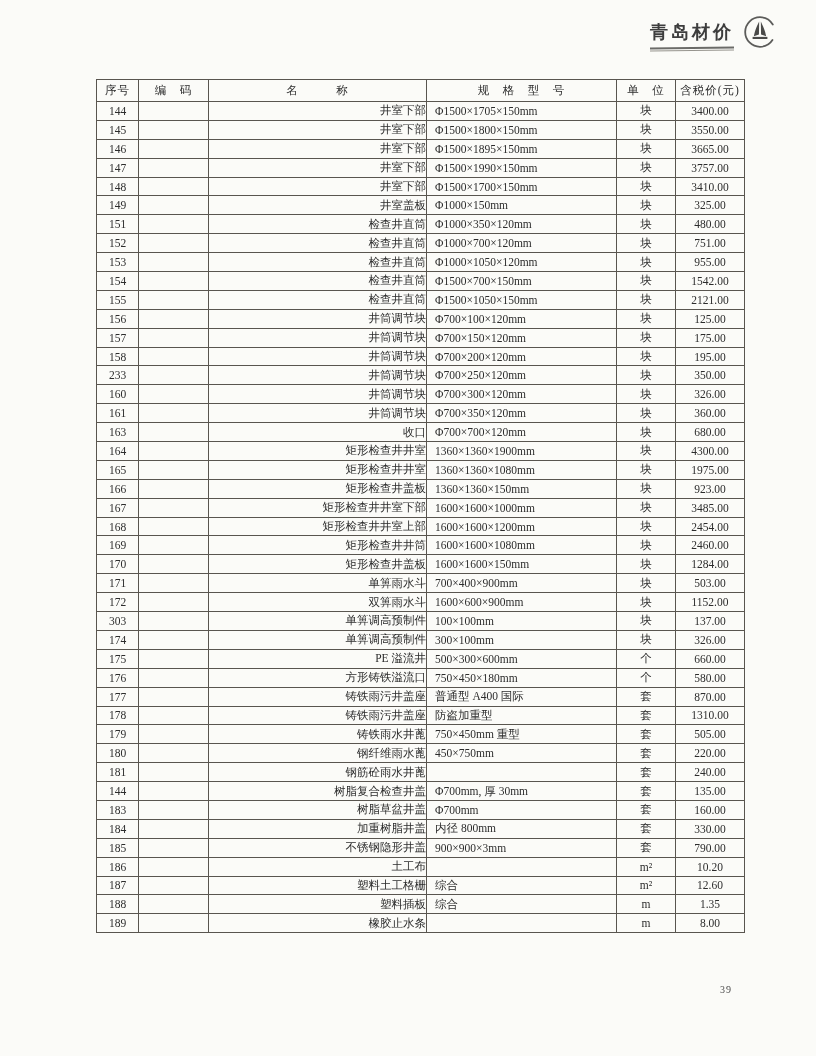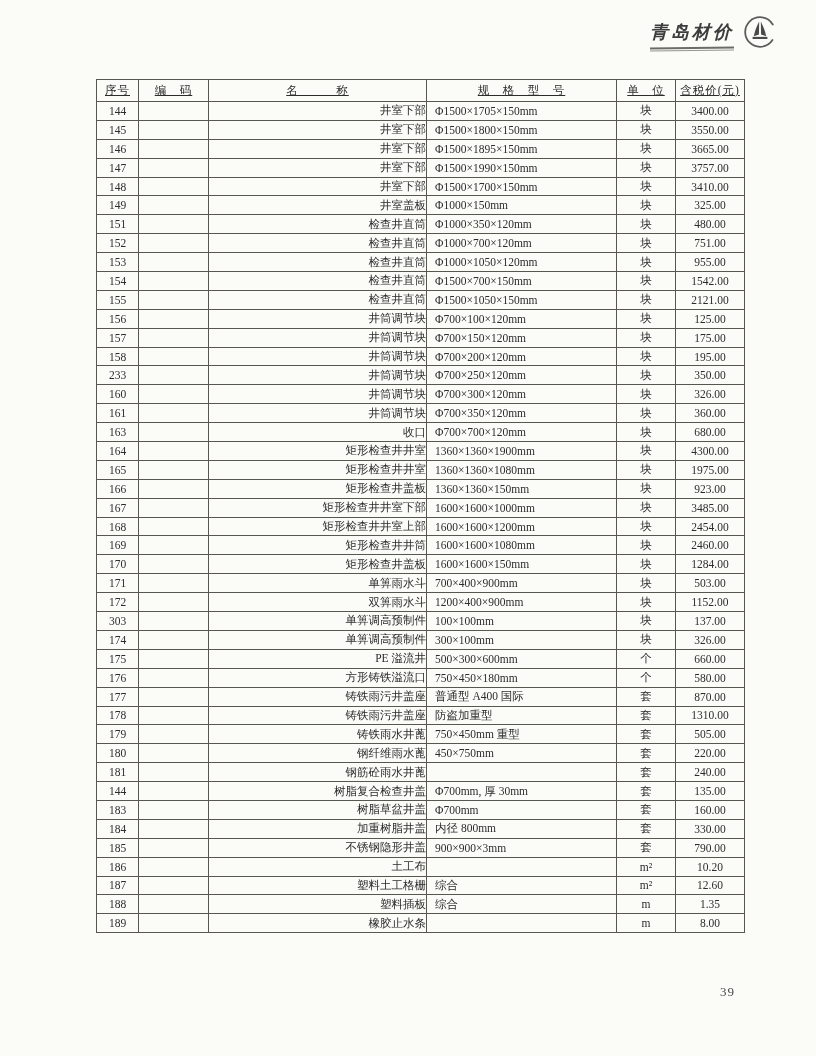--- a/index.html
+++ b/index.html
@@ -13,53 +13,52 @@
   }
   
   .page-header {
     position:absolute; top:14px; right:38px;
     display:flex; align-items:flex-start; gap:8px;
   }
   .brand-block { position:relative; padding-top:6px; }
   .brand {
     font-size:18px; font-weight:700; letter-spacing:3px; color:#3d3d3d;
     white-space:nowrap;
-    font-style:italic;
   }
   .brand-rule {
     margin-top:3px; height:4px; width:100%;
     border-top:2px solid #6b6b68;
     border-bottom:1px solid #97958f;
     transform:rotate(-0.8deg);
   }
   .logo { width:36px; height:36px; }
   
   .table-wrap { position:absolute; left:96px; top:79px; }
   table {
     border-collapse:collapse; table-layout:fixed; width:648px;
     font-size:11.5px; color:#2c2c2c;
   }
   th, td {
     border:1px solid #59554f;
     overflow:hidden; white-space:pre;
     font-weight:normal;
     padding:0;
   }
-  thead th { height:22px; letter-spacing:1px;text-decoration:underline; }
+  thead th { height:22px; letter-spacing:1px; }
   tbody td { height:18.9px; }
   td.c0 { text-align:center;margin-left:32px; }
   td.c1 { text-align:center; }
   td.c2 { text-align:right; padding-left:13px; }
   td.c3 { text-align:left; padding-left:8px; }
   td.c4 { text-align:center; }
   td.c5 { text-align:center; }
   
   .page-number {
     position:absolute; left:720px; top:984px;
-    font-size:13px; color:#4a4a4a; letter-spacing:1px;
+    font-size:10px; color:#4a4a4a; letter-spacing:1px;
   }
 </style>
 </head>
 <body>
 
 <div class="page-header">
   <div class="brand-block">
     <div class="brand">青岛材价</div>
     <div class="brand-rule"></div>
   </div>
@@ -299,21 +298,21 @@
           <td class="c1"></td>
           <td class="c2">单箅雨水斗</td>
           <td class="c3">700×400×900mm</td>
           <td class="c4">块</td>
           <td class="c5">503.00</td>
         </tr>
         <tr>
           <td class="c0">172</td>
           <td class="c1"></td>
           <td class="c2">双箅雨水斗</td>
-          <td class="c3">1200×400×900mm</td>
+          <td class="c3">1600×600×900mm</td>
           <td class="c4">块</td>
           <td class="c5">1152.00</td>
         </tr>
         <tr>
           <td class="c0">303</td>
           <td class="c1"></td>
           <td class="c2">单箅调高预制件</td>
           <td class="c3">100×100mm</td>
           <td class="c4">块</td>
           <td class="c5">137.00</td>

